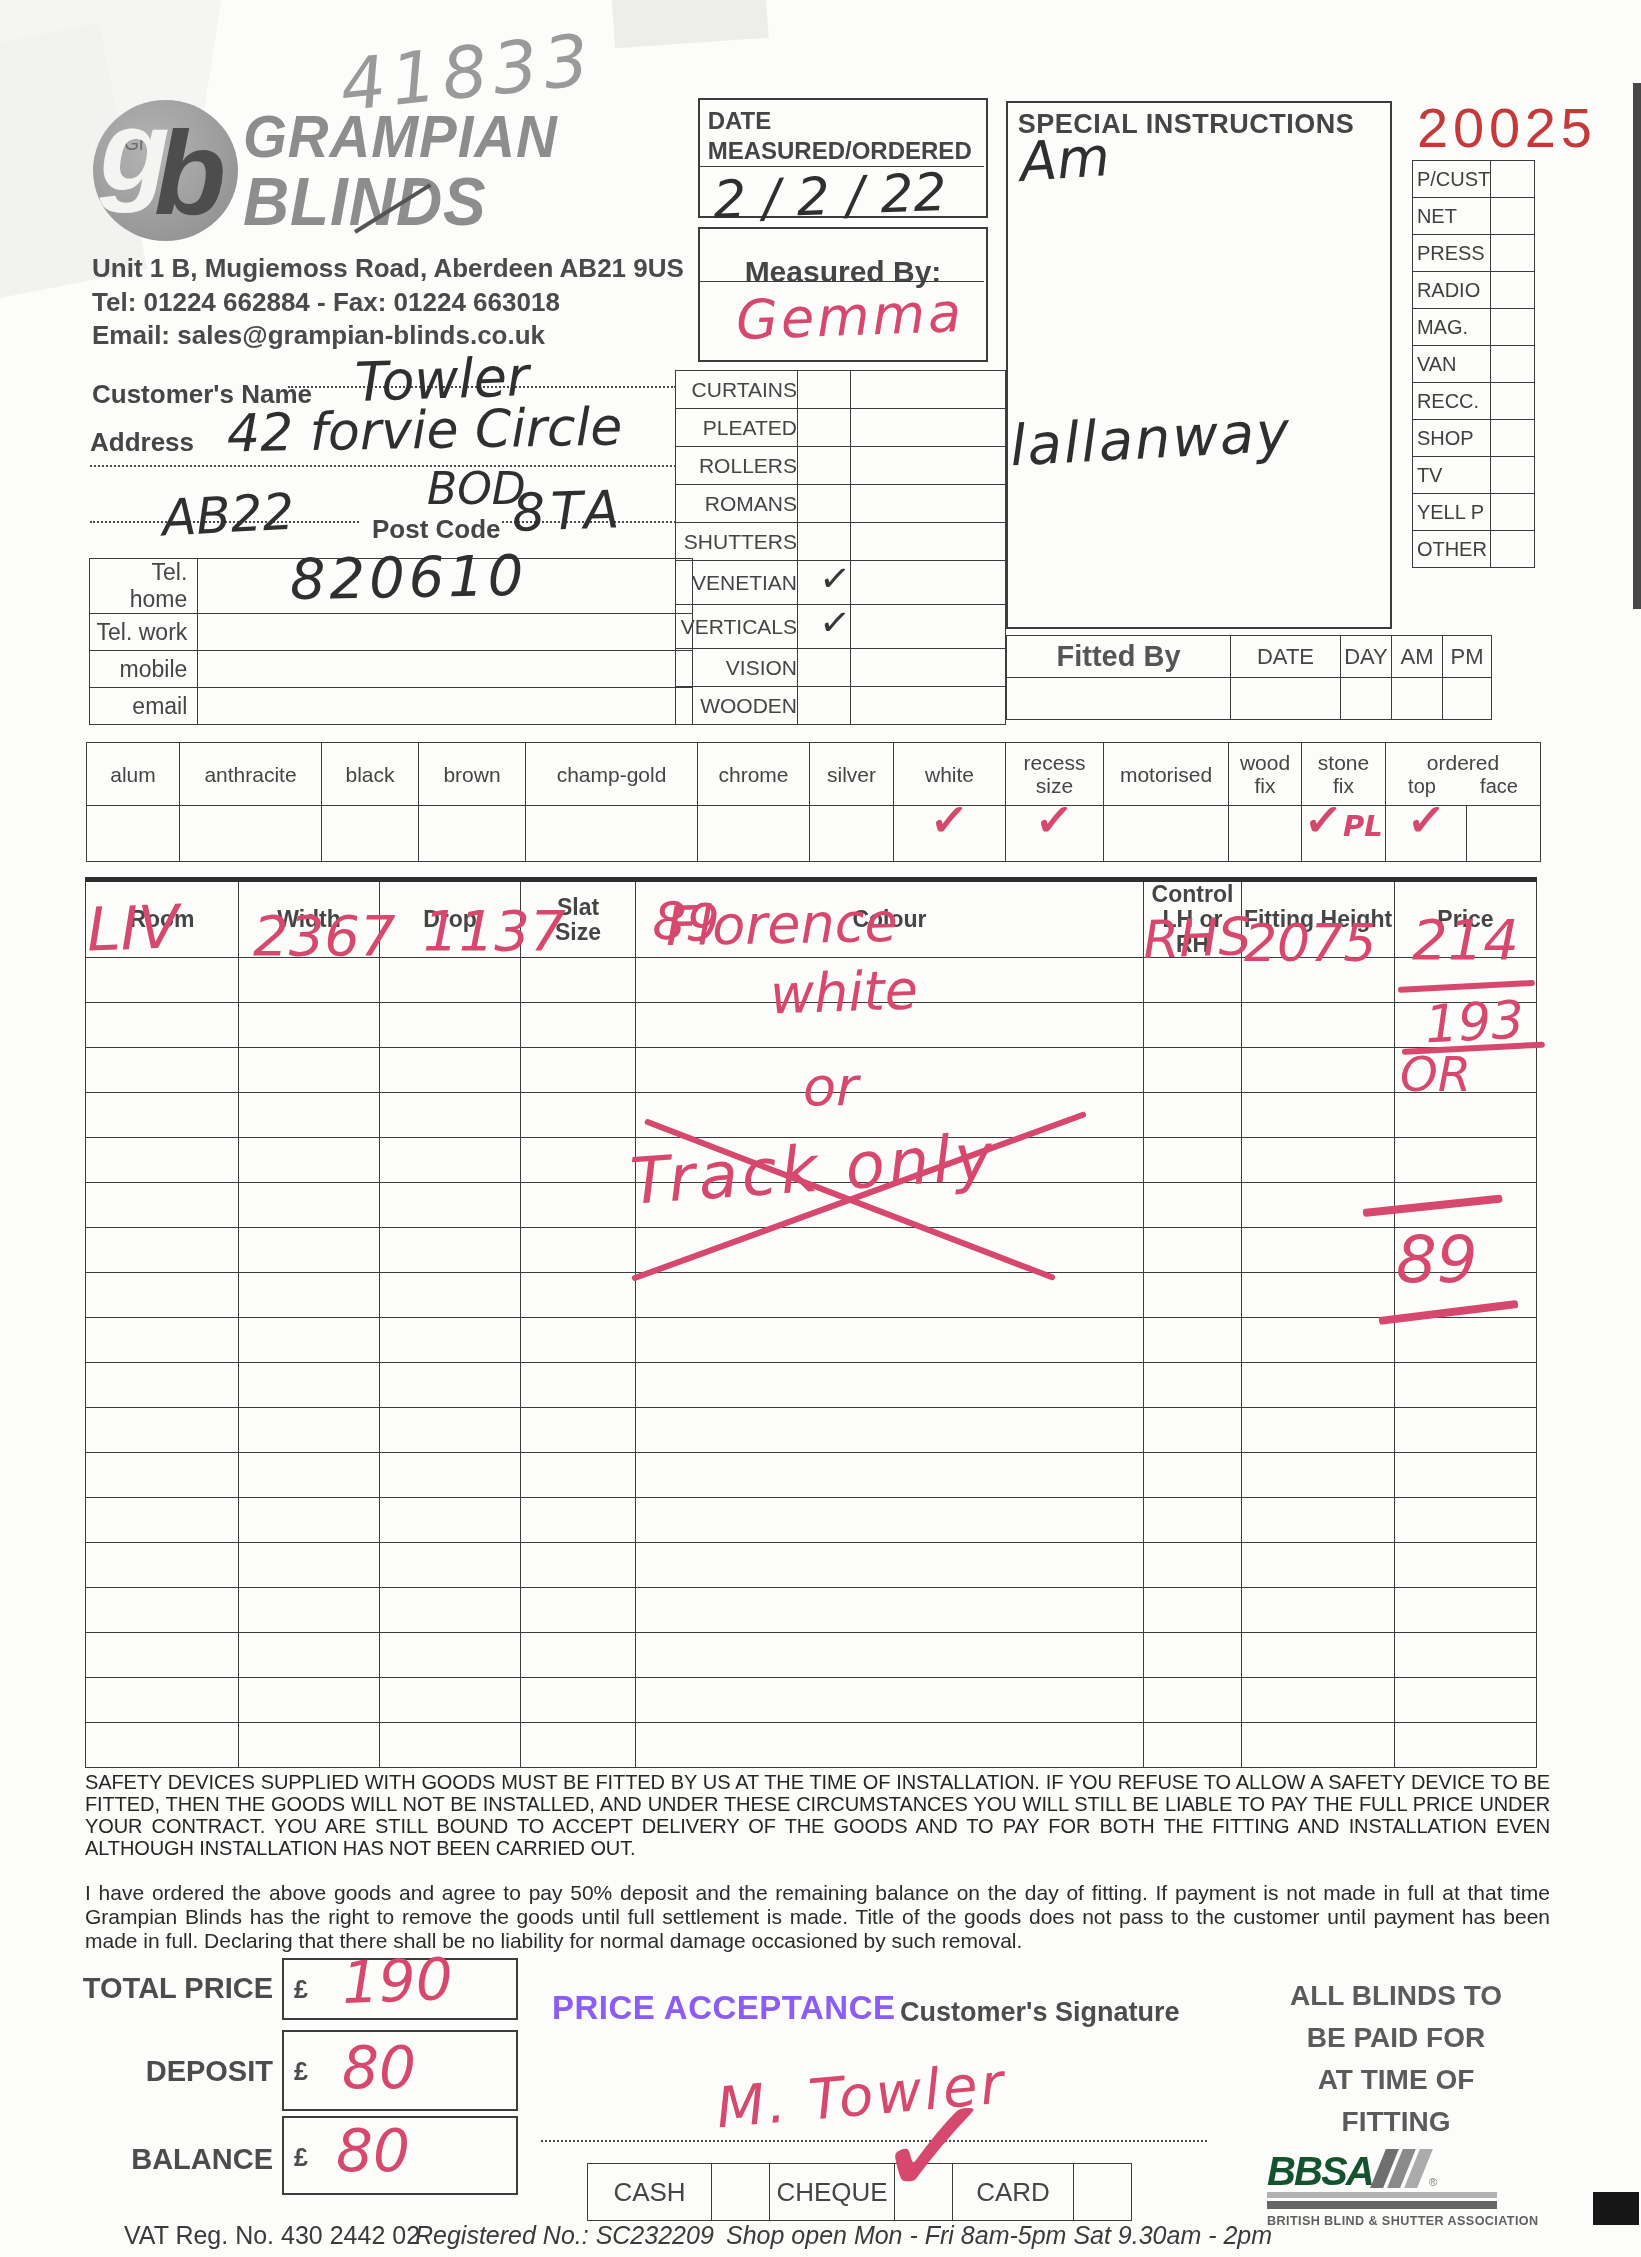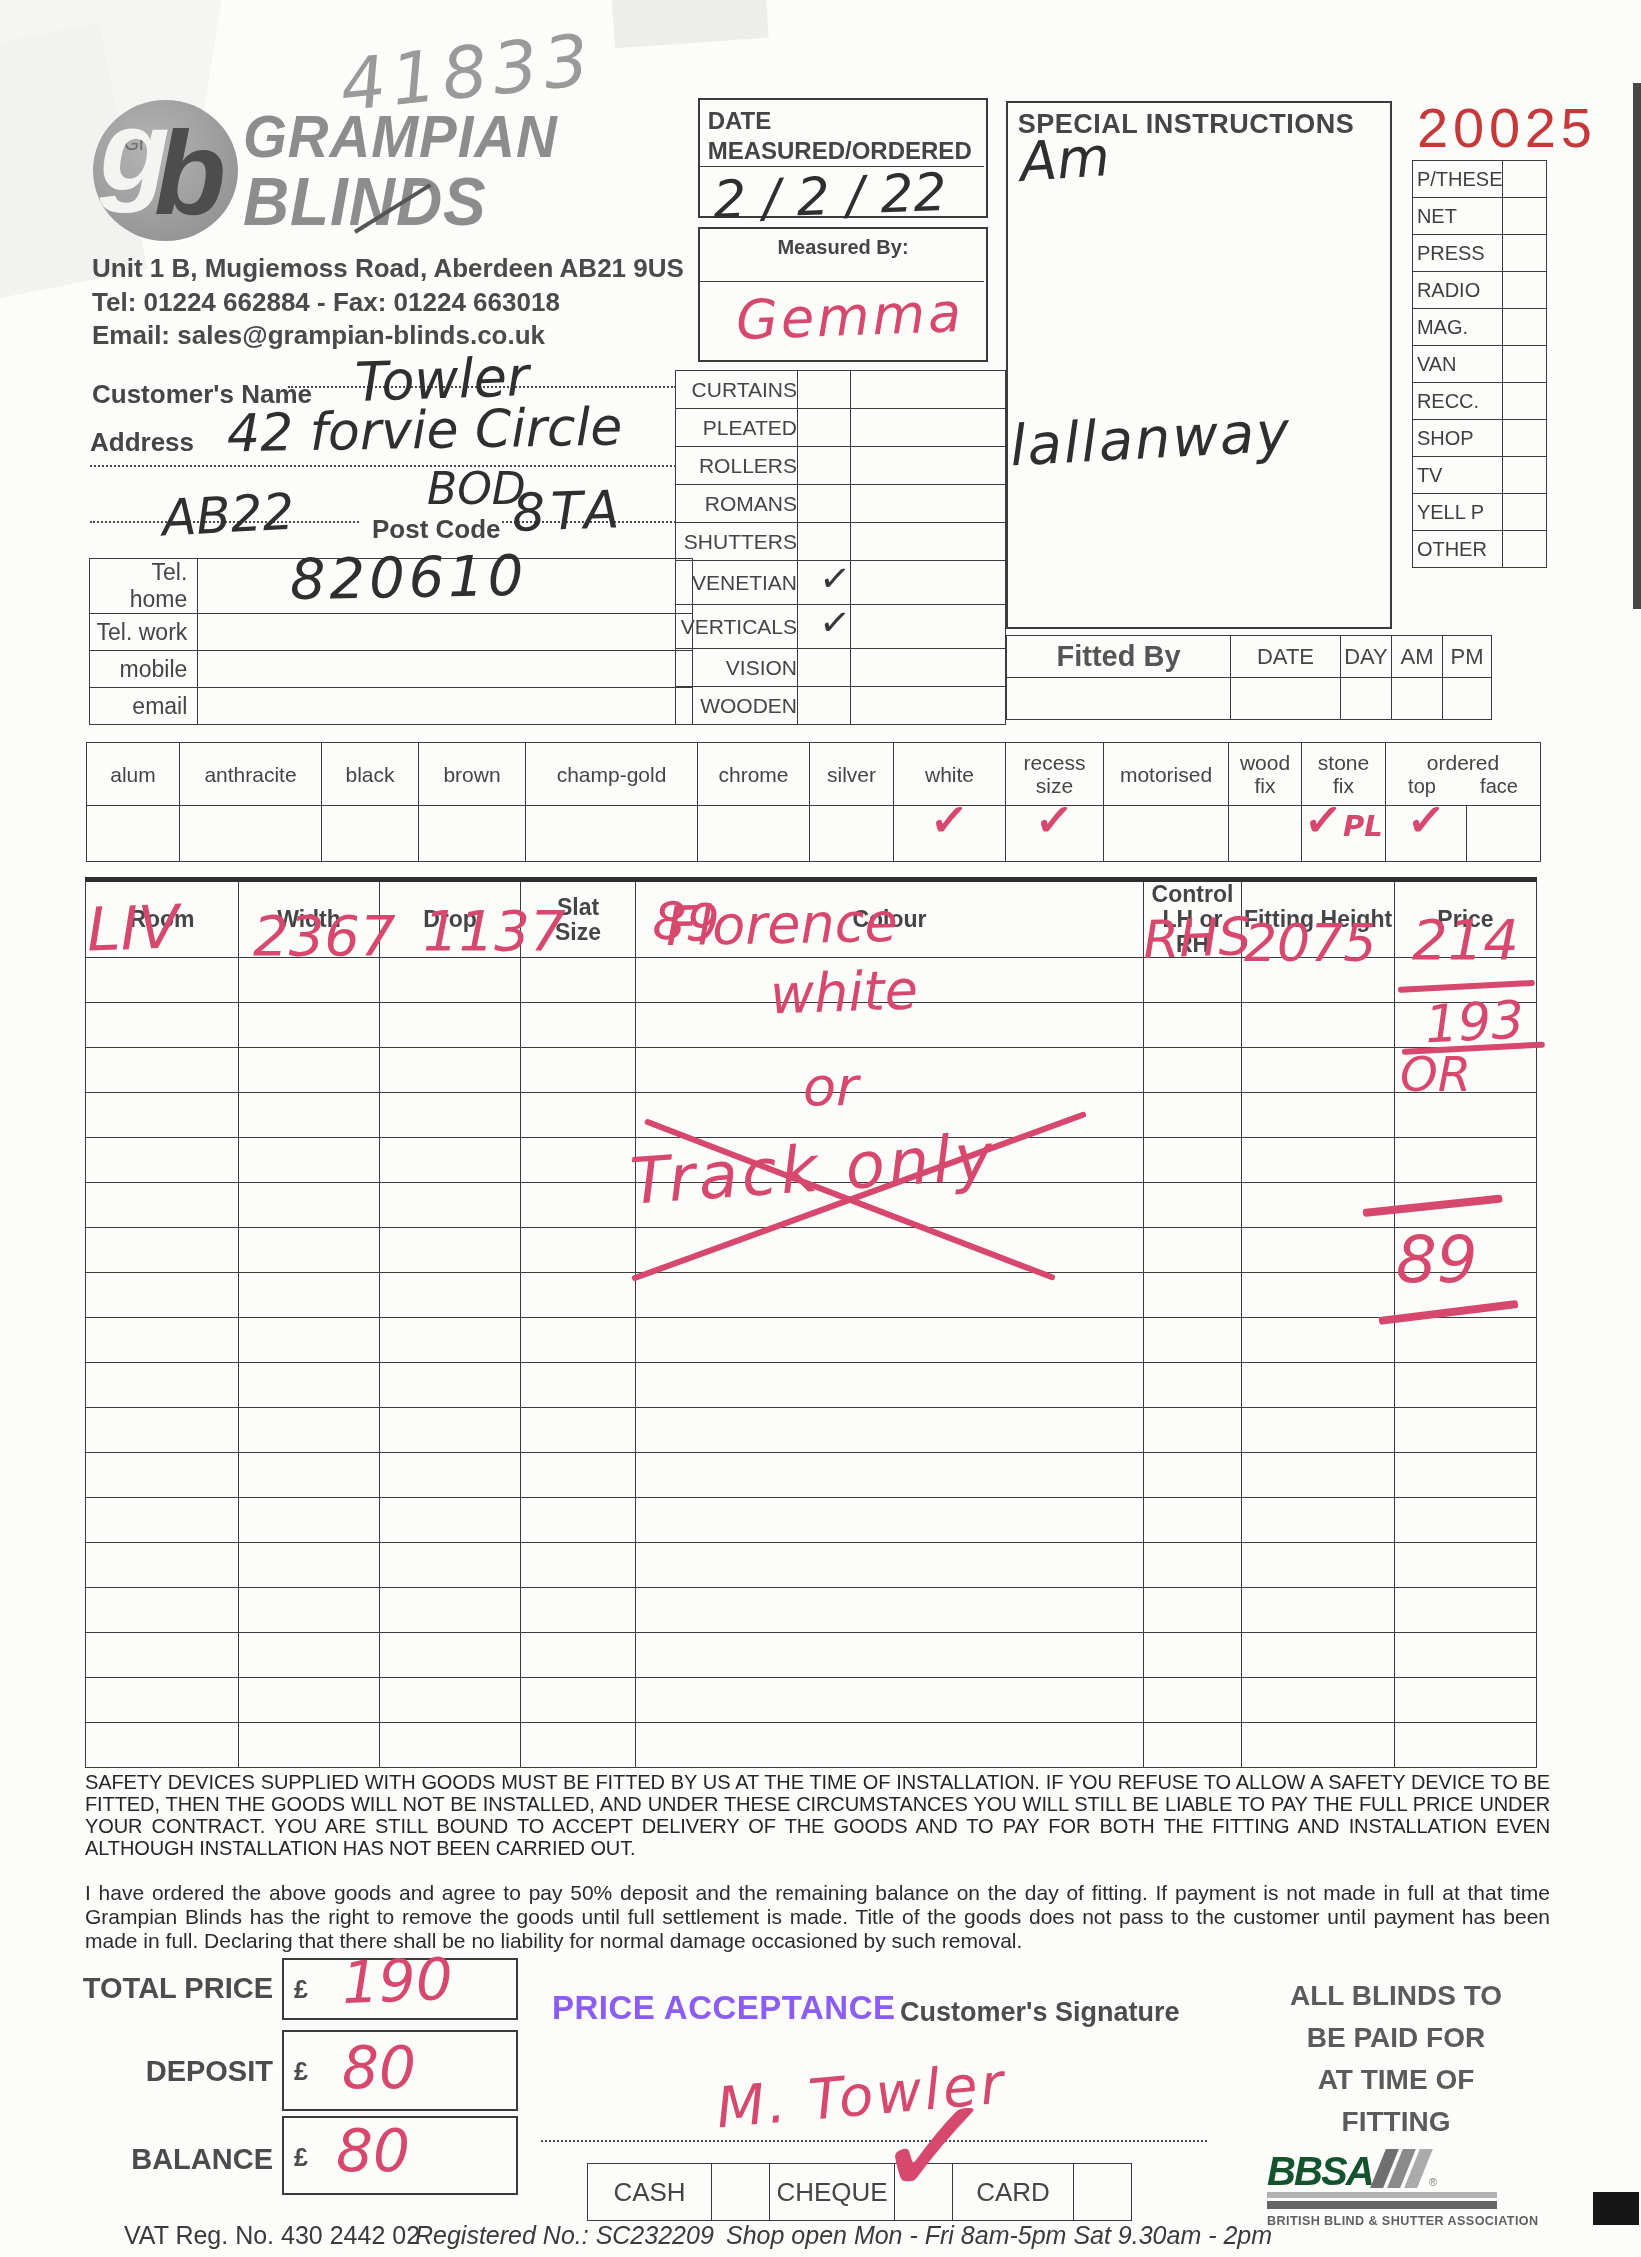--- a/index.html
+++ b/index.html
@@ -26,21 +26,21 @@
     color:#8d8d8d;letter-spacing:1px;transform:scaleX(.94);transform-origin:left;}
   #brand2{left:243px;top:162px;font-size:68px;font-weight:bold;font-style:italic;
     color:#8d8d8d;letter-spacing:1px;transform:scaleX(.94);transform-origin:left;}
   .addr{left:92px;font-size:26px;font-weight:bold;color:#4a4a4a;}
   
   .boxed{border:2.9px solid #3c3c3c;background:transparent;}
   #date-box{left:698px;top:98px;width:286px;height:116px;}
   #date-box .hd{padding:5.8px 0 0 7.7px;font-size:24px;line-height:30px;}
   #date-split{left:698px;top:166px;width:286px;height:0;border-top:1.9px solid #3c3c3c;}
   #measured-box{left:698px;top:227px;width:286px;height:131px;}
-  #measured-box .hd{text-align:center;font-size:20px;padding-top:7px;}
+  #measured-box .hd{text-align:center;font-size:30px;padding-top:26px;}
   #measured-split{left:698px;top:281px;width:286px;height:0;border-top:1.9px solid #3c3c3c;}
   #special-box{left:1006px;top:101px;width:382px;height:524px;}
   #special-box .hd{padding:5.8px 0 0 9.7px;font-size:27px;letter-spacing:0.5px;}
   #order-no{left:1417px;top:95px;font-size:56px;letter-spacing:4.8px;color:var(--red);font-weight:400;}
   
   #media-table{left:1412px;top:160px;}
   #media-table td{height:36px;font-size:20px;font-weight:normal;color:#3f3f3f;}
   #media-table td.media-label{padding-left:3.9px;}
   
   .dot{border-bottom:2.9px dotted #4a4a4a;height:0;}
@@ -144,21 +144,21 @@
   <div class="abs hw" style="left:1010px;top:411px;font-size:56px;transform:rotate(-3deg);letter-spacing:1.9px;">lallanway</div>
 
   <div class="abs" id="order-no">20025</div>
   <table class="abs" id="media-table">
     <colgroup>
         <col style="width:73px">
         <col style="width:44px">
       </colgroup>
     <tbody>
         <tr>
-          <td class="media-label">P/THESE</td>
+          <td class="media-label">P/CUST</td>
           <td class="media-box"></td>
         </tr>
         <tr>
           <td class="media-label">NET</td>
           <td class="media-box"></td>
         </tr>
         <tr>
           <td class="media-label">PRESS</td>
           <td class="media-box"></td>
         </tr>

